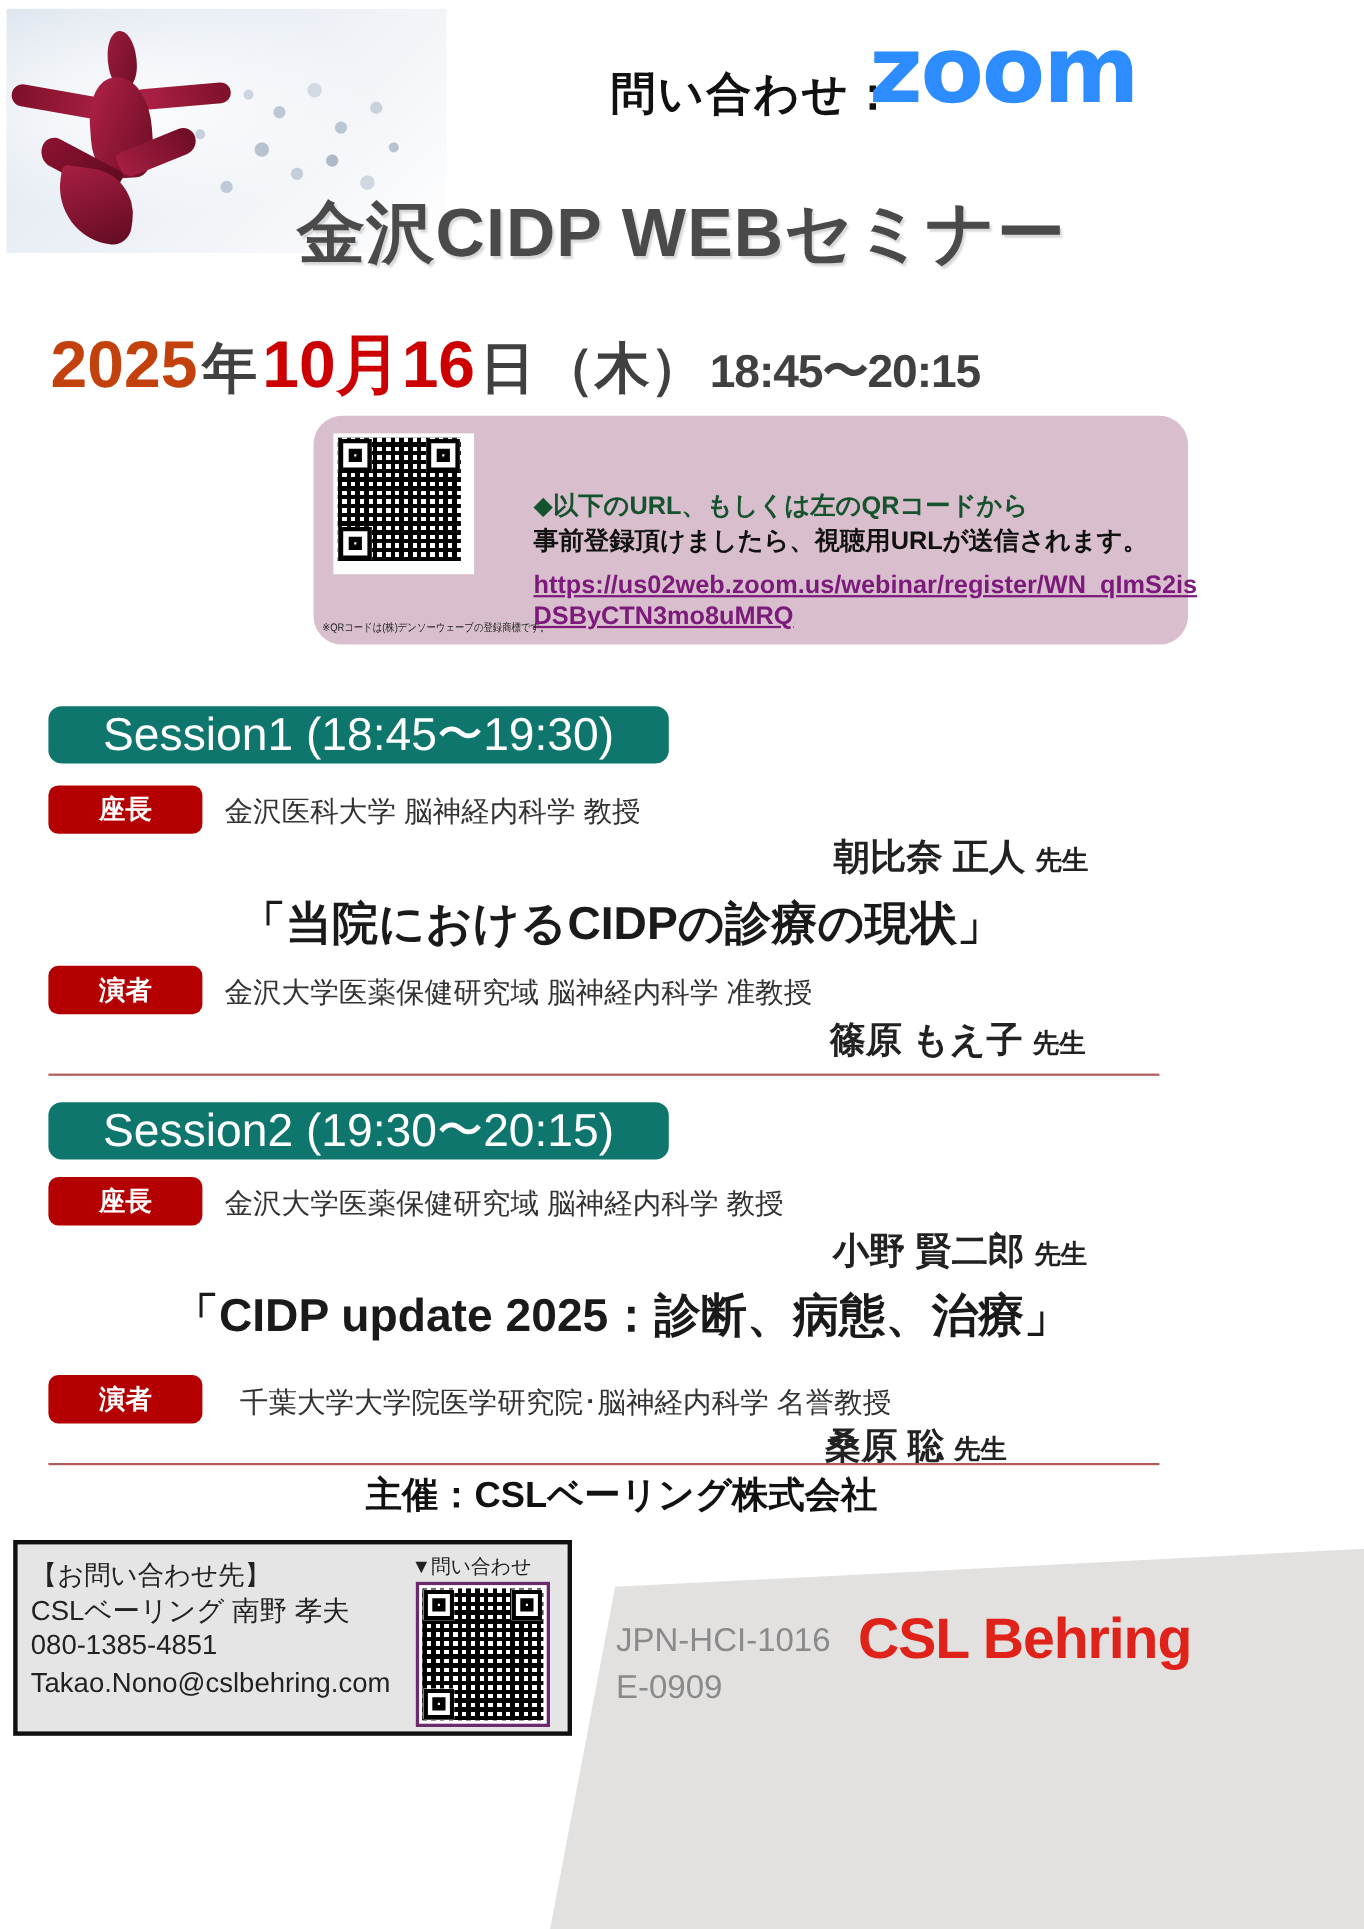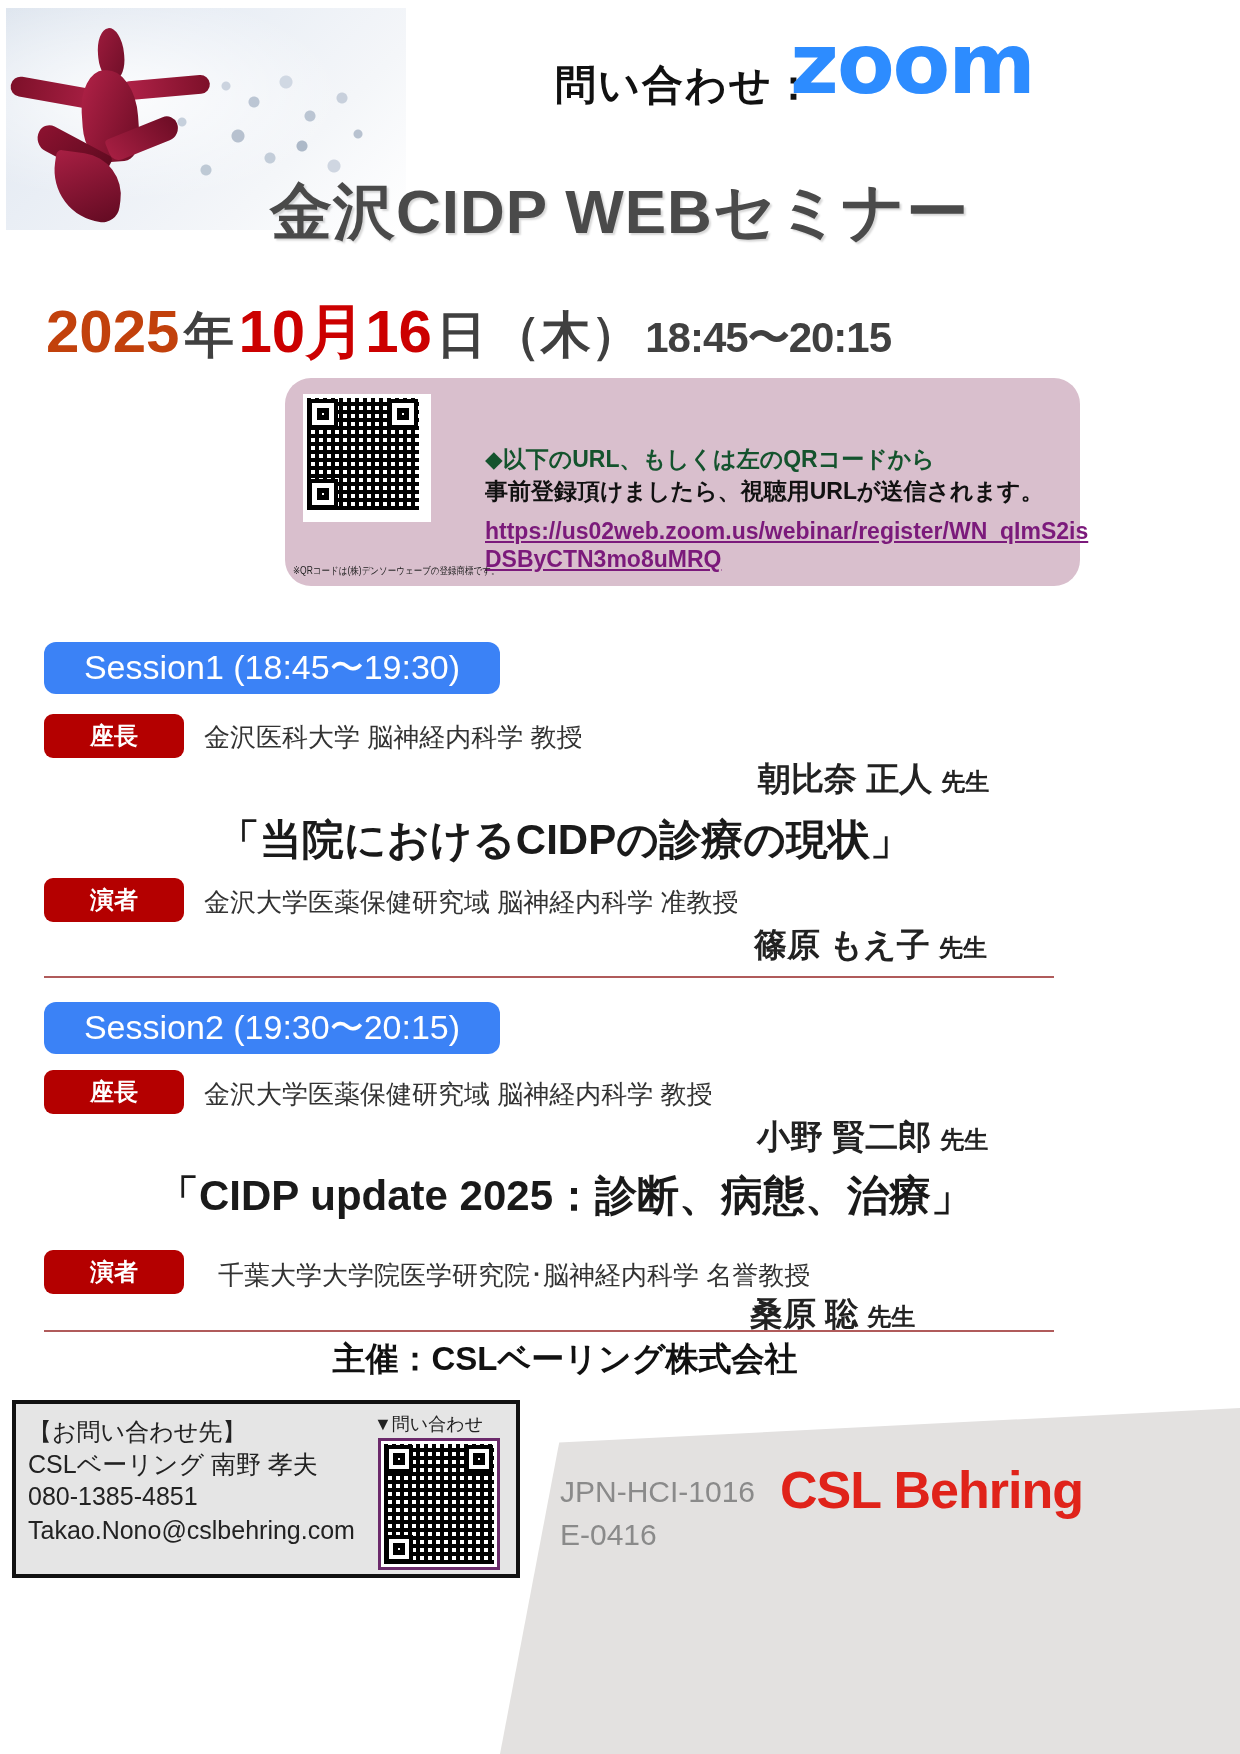--- a/index.html
+++ b/index.html
@@ -155,23 +155,23 @@
     text-decoration:underline;white-space:nowrap;
   }
   .reg-note{
     position:absolute;left:8px;top:186px;
     font-size:10px;color:#222;white-space:nowrap;
     transform:scaleX(.85);transform-origin:left center;
   }
 
   
   .session-pill{
-    position:absolute;left:44px;height:52px;width:456px;
-    background:#3b82f6;border-radius:12px;
-    color:#ffffff;font-size:34px;
+    position:absolute;left:44px;height:52px;width:564px;
+    background:#0f766e;border-radius:12px;
+    color:#ffffff;font-size:42px;
     display:flex;align-items:center;justify-content:center;
     letter-spacing:0px;
   }
   .role-pill{
     position:absolute;left:44px;width:140px;height:44px;
     background:#b40000;border-radius:9px;color:#fff;
     font-size:24px;font-weight:bold;
     display:flex;align-items:center;justify-content:center;
   }
   .affil{
@@ -327,14 +327,14 @@
   <div class="contact-qr">
     <div class="qr-inner2">
       <div class="fp fp1"></div>
         <div class="fp fp2"></div>
         <div class="fp fp3"></div>
     </div>
   </div>
 </div>
 
 <div class="job-code1">JPN-HCI-1016</div>
-<div class="job-code2">E-0416</div>
+<div class="job-code2">E-0909</div>
 <div class="csl-logo">CSL Behring</div>
 
 </body></html>

